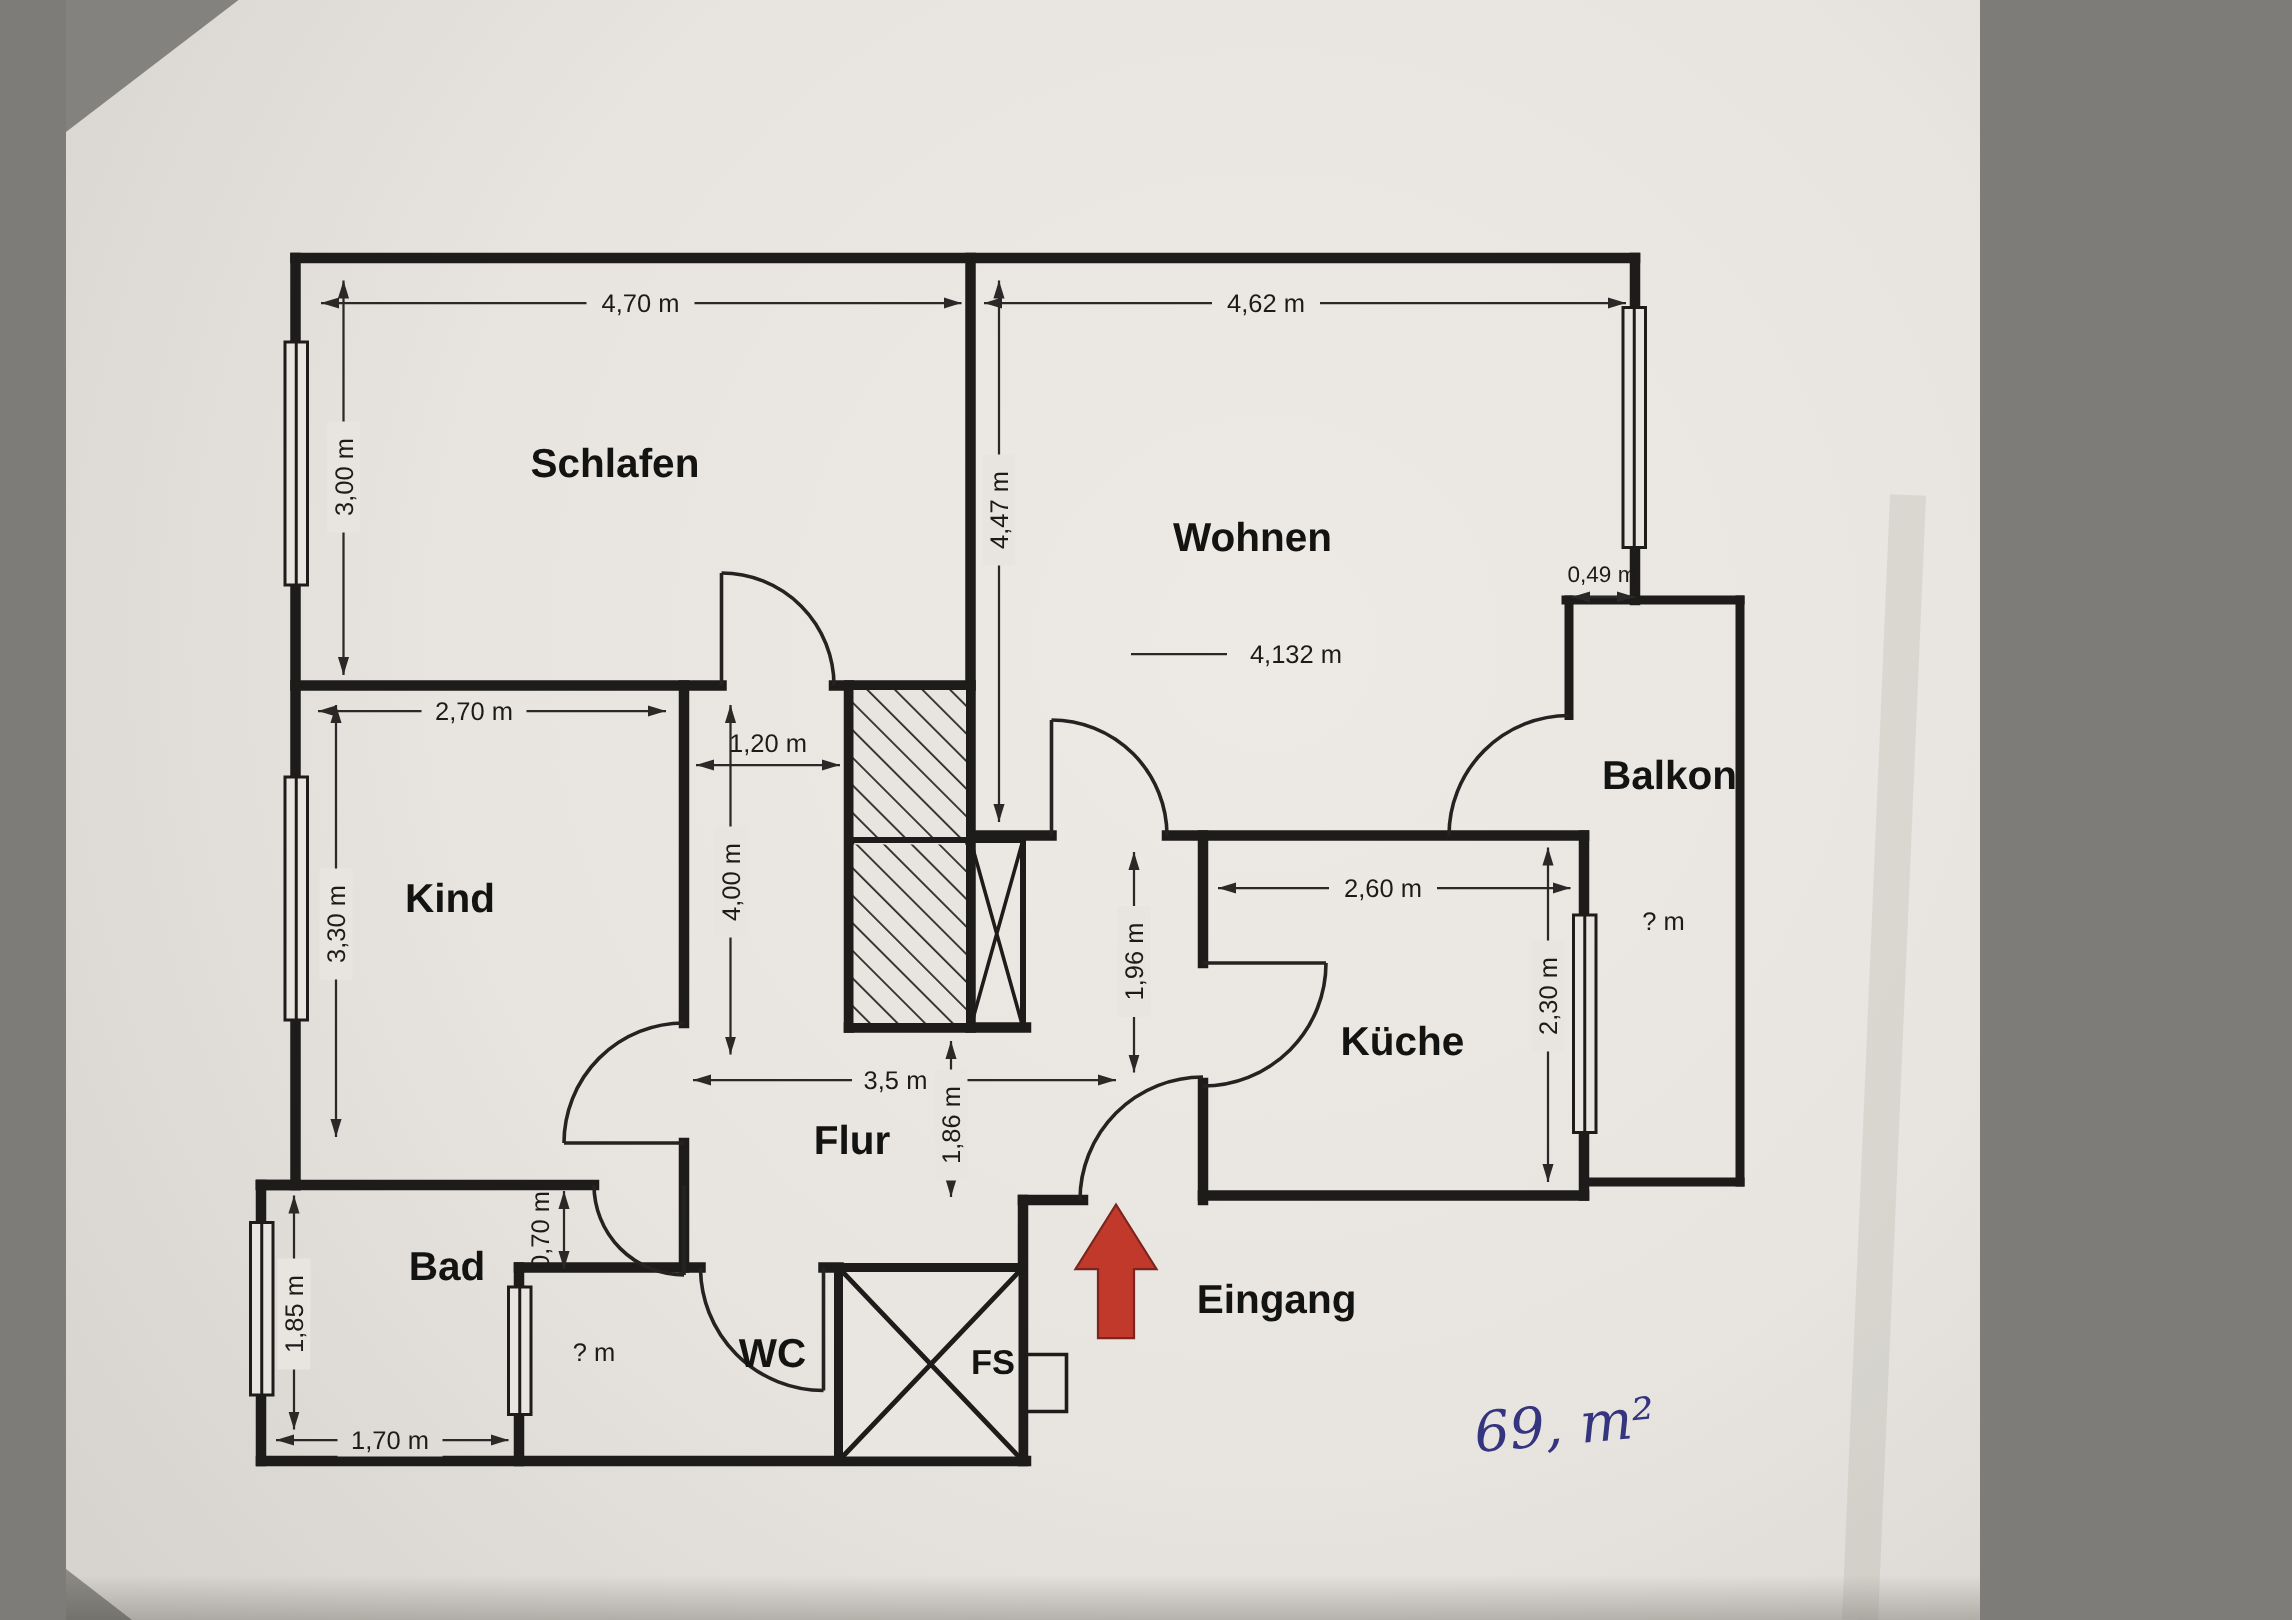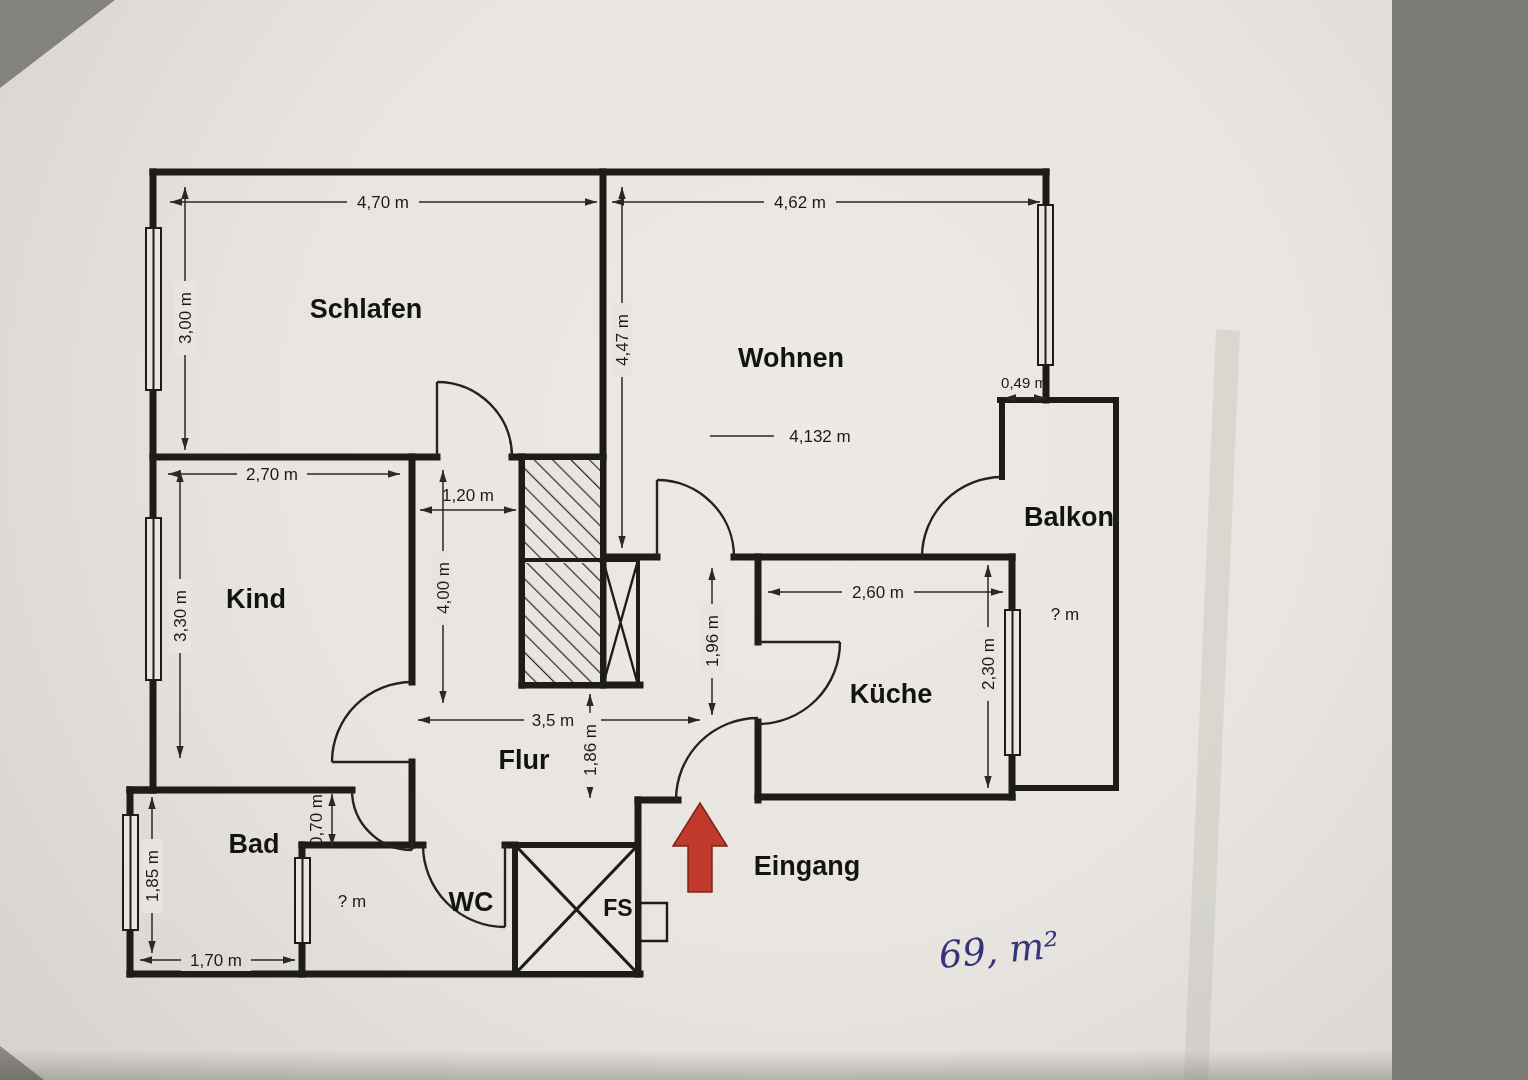--- a/index.html
+++ b/index.html
@@ -1,17 +1,17 @@
 <!DOCTYPE html>
 <html><head>
 <meta charset="utf-8">
 <style>
   html,body{margin:0;padding:0;background:#7e7c79;}
-  .stage{position:relative;width:1392px;height:1080px;overflow:hidden;background:#7e7c79;
-         font-family:"Liberation Sans", sans-serif;}
+  .stage{position:relative;width:1276px;height:1080px;overflow:hidden;background:#7e7c79;
+         font-family:"Liberation Sans", sans-serif;margin-left:44px;}
   svg{display:block;}
   .dim-label{font-family:"Liberation Sans", sans-serif;font-size:17px;fill:#1c1b19;}
   .dim-label-sm{font-family:"Liberation Sans", sans-serif;font-size:15px;fill:#1c1b19;}
   .room-label{font-family:"Liberation Sans", sans-serif;font-size:27px;font-weight:bold;fill:#131312;}
   .room-label-sm{font-family:"Liberation Sans", sans-serif;font-size:23px;font-weight:bold;fill:#131312;}
   .hand-note{font-family:"DejaVu Serif", serif;font-style:italic;font-size:37px;}
 </style>
 </head>
 <body>
 

